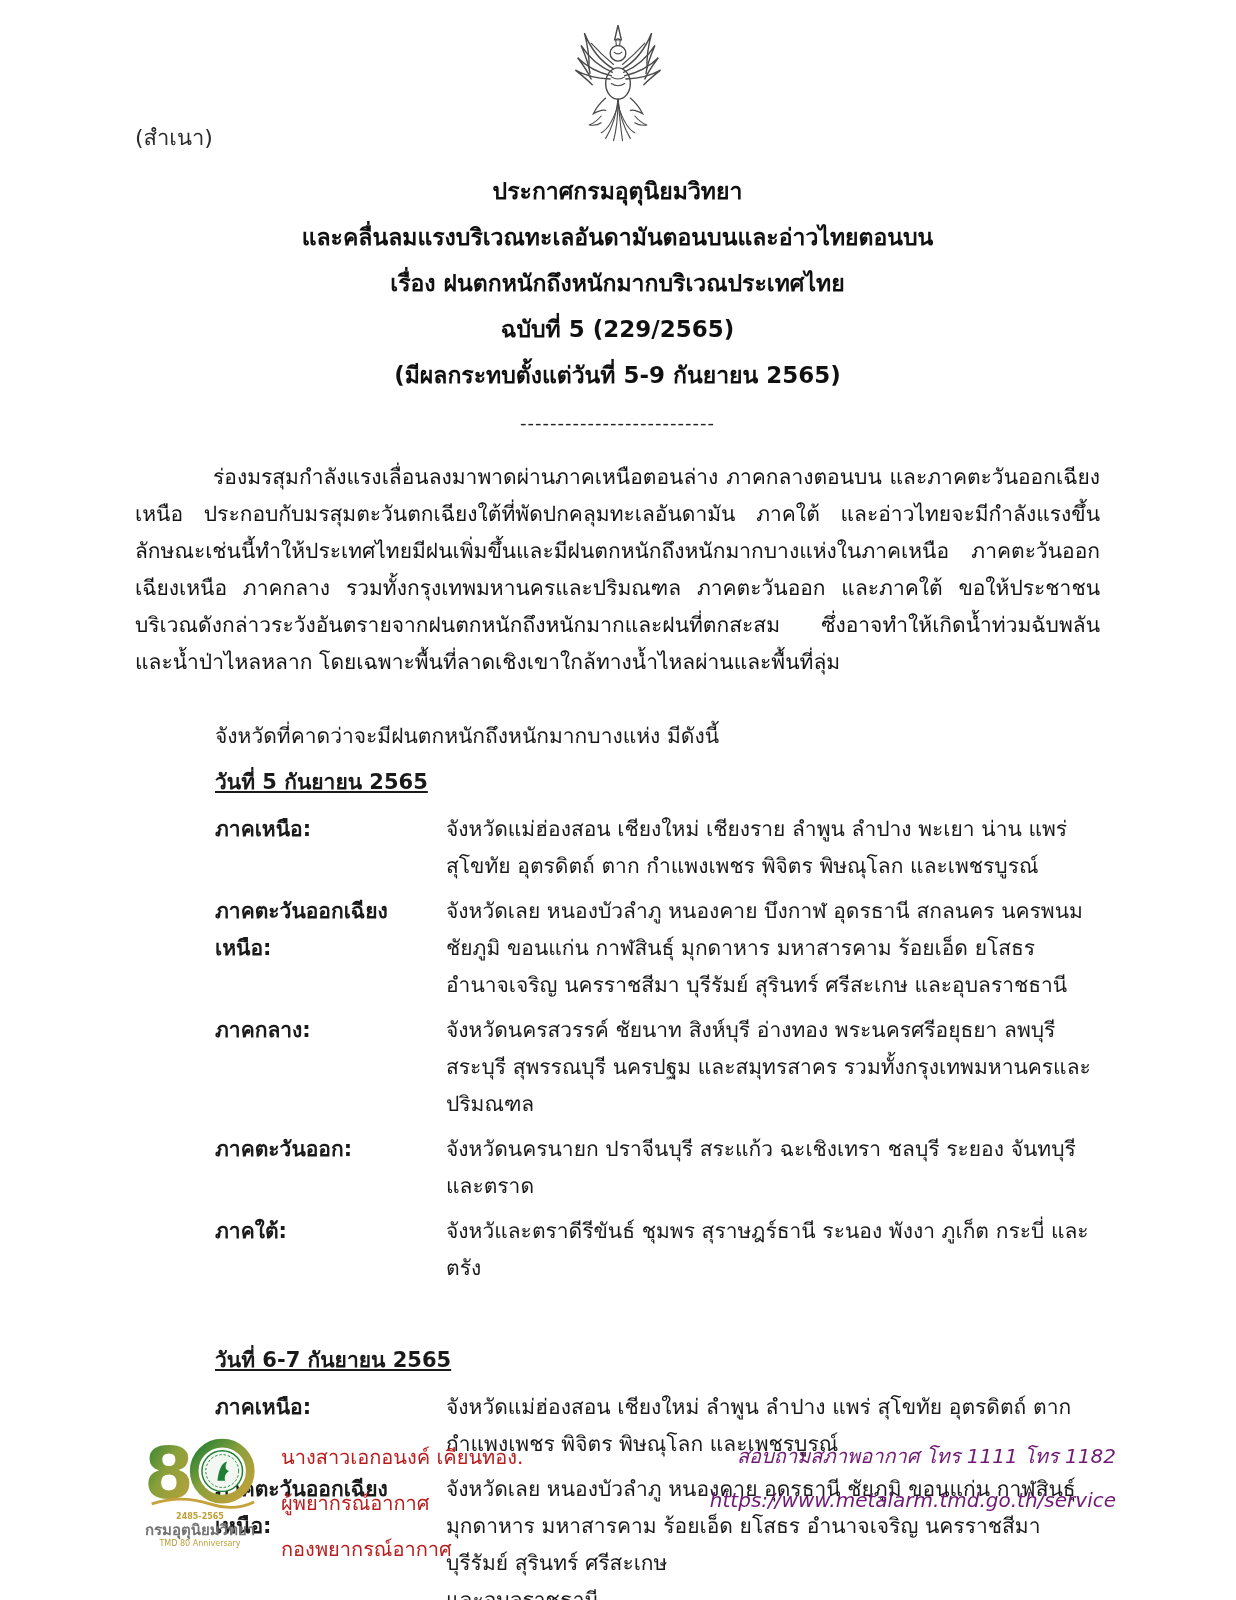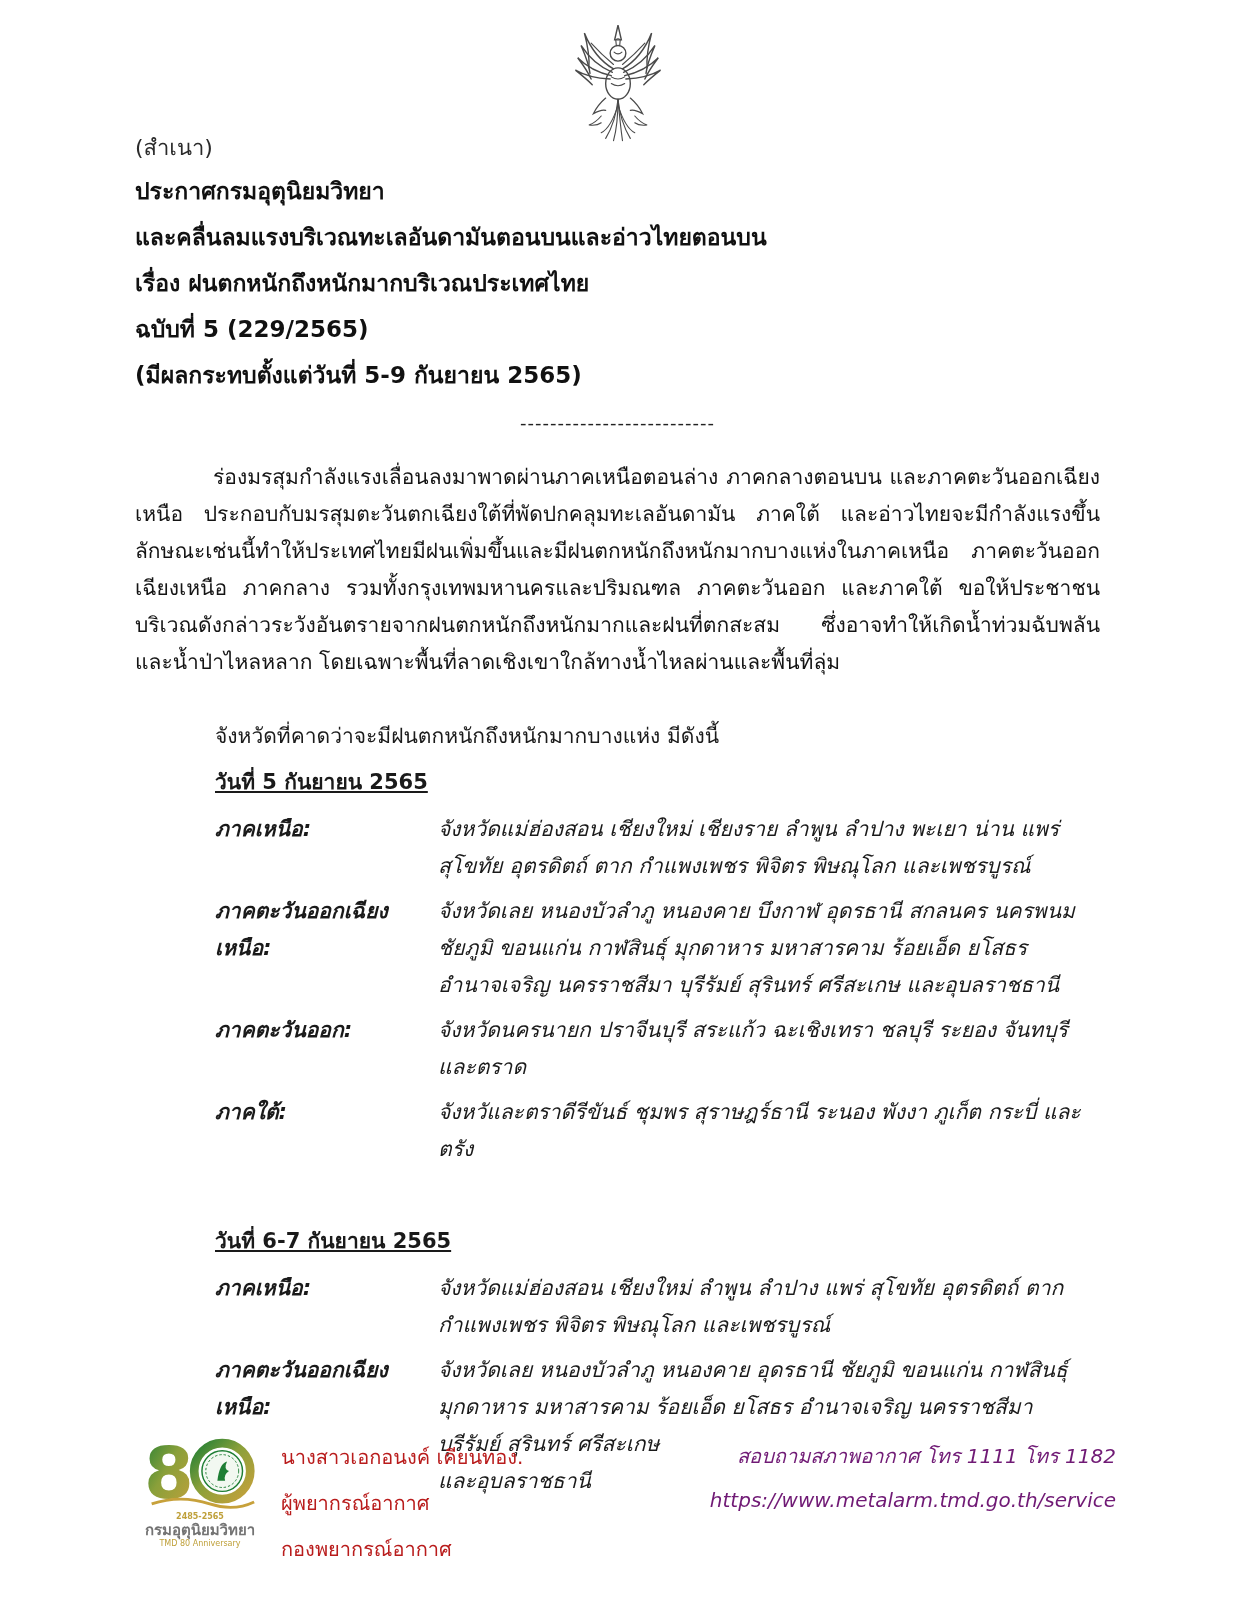--- a/index.html
+++ b/index.html
@@ -6,29 +6,29 @@
   .page{
     position:relative;
     width:1236px;height:1600px;
     margin:0 auto;
     background:#ffffff;
     font-family:"DejaVu Sans","Liberation Sans",sans-serif;
     color:#1a1a1a;
     overflow:hidden;
   }
   .copy-label{
-    position:absolute;left:135px;top:130px;
+    position:absolute;left:135px;top:120px;
     font-size:22px;color:#2b2b2b;
   }
   .emblem{
     position:absolute;left:0;right:0;top:20px;
     display:flex;justify-content:center;
   }
   .content{padding:168px 136px 0 135px;}
-  .title-block{text-align:left;}
+  .title-block{text-align:center;}
   .title-line{
     font-weight:bold;font-size:23px;line-height:46px;color:#111;
   }
   .separator{
     text-align:center;font-size:18px;letter-spacing:1px;
     margin-top:14px;color:#222;
   }
   .body-paragraph{
     margin-top:26px;
     font-size:21px;line-height:37px;
@@ -42,21 +42,21 @@
   .section{margin-left:80px;}
   .section-1{margin-top:12px;}
   .section-2{margin-top:56px;}
   .section-heading{
     font-weight:bold;font-size:21px;
     text-decoration:underline;
     margin-bottom:12px;line-height:34px;
   }
   .region-row{
     display:grid;grid-template-columns:215px 1fr;
-    column-gap:8px;margin-bottom:8px;font-style:italic;
+    column-gap:16px;margin-bottom:8px;
   }
   .region-label{
     font-weight:bold;font-size:21px;line-height:37px;
   }
   .region-text{
     font-size:21px;line-height:37px;white-space:pre-wrap;
   }
   .footer{
     position:absolute;left:135px;right:120px;bottom:28px;
     display:flex;align-items:flex-start;
@@ -135,20 +135,24 @@
     <div class="section section-1">
       <div class="section-heading">วันที่ 5 กันยายน 2565</div>
 
       <div class="region-row">
         <div class="region-label">ภาคเหนือ:</div>
         <div class="region-text">จังหวัดแม่ฮ่องสอน เชียงใหม่ เชียงราย ลำพูน ลำปาง พะเยา น่าน แพร่ สุโขทัย อุตรดิตถ์ ตาก กำแพงเพชร พิจิตร พิษณุโลก และเพชรบูรณ์</div>
       </div>
       <div class="region-row">
         <div class="region-label">ภาคตะวันออกเฉียงเหนือ:</div>
         <div class="region-text">จังหวัดเลย หนองบัวลำภู หนองคาย บึงกาฬ อุดรธานี สกลนคร นครพนม ชัยภูมิ ขอนแก่น กาฬสินธุ์ มุกดาหาร มหาสารคาม ร้อยเอ็ด ยโสธร อำนาจเจริญ นครราชสีมา บุรีรัมย์ สุรินทร์ ศรีสะเกษ และอุบลราชธานี</div>
+      </div>
+      <div class="region-row">
+        <div class="region-label">ภาคกลาง:</div>
+        <div class="region-text">จังหวัดนครสวรรค์ ชัยนาท สิงห์บุรี อ่างทอง พระนครศรีอยุธยา ลพบุรี สระบุรี สุพรรณบุรี นครปฐม และสมุทรสาคร รวมทั้งกรุงเทพมหานครและปริมณฑล</div>
       </div>
       <div class="region-row">
         <div class="region-label">ภาคตะวันออก:</div>
         <div class="region-text">จังหวัดนครนายก ปราจีนบุรี สระแก้ว ฉะเชิงเทรา ชลบุรี ระยอง จันทบุรี และตราด</div>
       </div>
       <div class="region-row">
         <div class="region-label">ภาคใต้:</div>
         <div class="region-text">จังหวัและตราดีรีขันธ์ ชุมพร สุราษฎร์ธานี ระนอง พังงา ภูเก็ต กระบี่ และตรัง</div>
       </div>
     </div>

